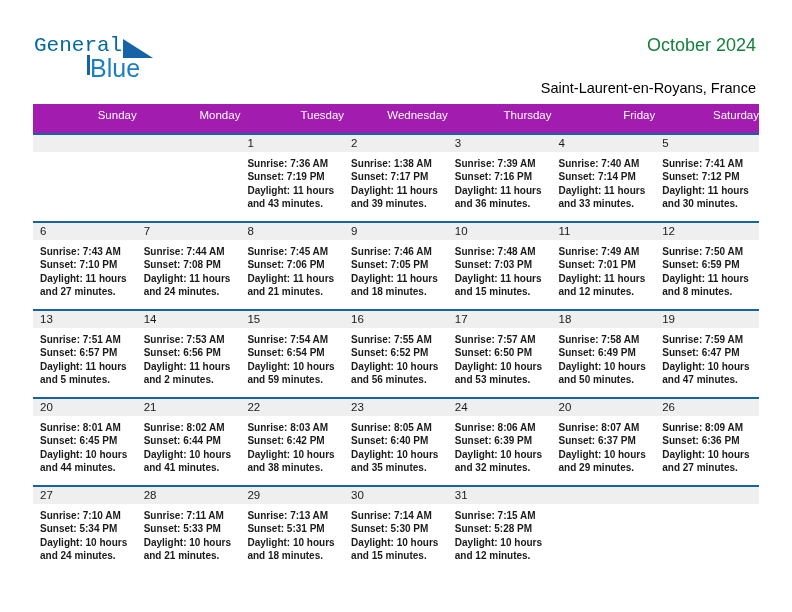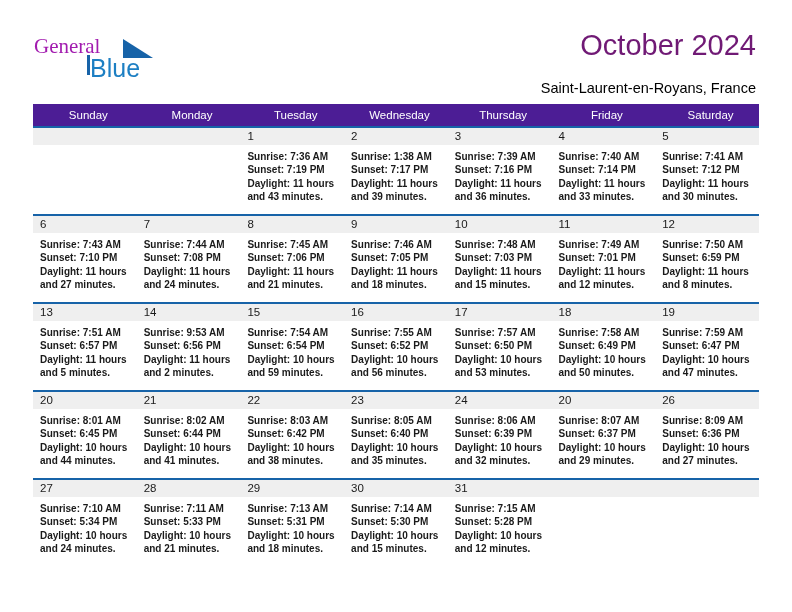--- a/index.html
+++ b/index.html
@@ -35,22 +35,22 @@
     top: 34px;
     width: 120px;
     height: 46px;
   }
   .logo-general {
     position: absolute;
     left: 0;
     top: 0;
     font-size: 21px;
     letter-spacing: 0px;
-    color: #a21caf;
-    font-family: Liberation Serif, serif;
+    color: #0369a1;
+    font-family: Liberation Mono, monospace;
   }
   .logo-blue {
     position: absolute;
     left: 56px;
     top: 20px;
     font-size: 25px;
     color: #1d7fc3;
     font-family: "Liberation Sans", sans-serif;
   }
   .logo-tri {
@@ -71,22 +71,22 @@
     background: #1763a8;
   }
 
   .title-block {
     position: absolute;
     right: 36px;
     top: 28px;
     text-align: right;
   }
   .month-title {
-    font-size: 29px;
-    color: #701a75;
+    font-size: 18px;
+    color: #15803d;
     line-height: 34px;
     white-space: nowrap;
   }
   .location-title {
     font-size: 14.5px;
     color: #000000;
     line-height: 20px;
     margin-top: 16px;
     white-space: nowrap;
   }
@@ -99,26 +99,26 @@
     width: 726px;
   }
   table.cal {
     border-collapse: collapse;
     table-layout: fixed;
     width: 726px;
   }
   table.cal col { width: 103.71px; }
 
   thead th {
-    background: #4c1d95;
+    background: #a21caf;
     color: #ffffff;
     font-size: 11.5px;
     font-weight: normal;
-    text-align: center;
-    padding: 5px 0 5px 7px;
+    text-align: right;
+    padding: 5px 0 12px 7px;
     height: 12px;
     vertical-align: middle;
   }
 
   tbody td {
     vertical-align: top;
     padding: 0;
     border-top: 2px solid #1763a8;
     height: 86px;
     background: #ffffff;
@@ -315,21 +315,21 @@
               <div class="cell-body">
                 <div>Sunrise: 7:51 AM</div>
                 <div>Sunset: 6:57 PM</div>
                 <div>Daylight: 11 hours</div>
                 <div>and 5 minutes.</div>
               </div>
             </td>
             <td>
               <div class="daynum-bar">14</div>
               <div class="cell-body">
-                <div>Sunrise: 9:53 AM</div>
+                <div>Sunrise: 7:53 AM</div>
                 <div>Sunset: 6:56 PM</div>
                 <div>Daylight: 11 hours</div>
                 <div>and 2 minutes.</div>
               </div>
             </td>
             <td>
               <div class="daynum-bar">15</div>
               <div class="cell-body">
                 <div>Sunrise: 7:54 AM</div>
                 <div>Sunset: 6:54 PM</div>

